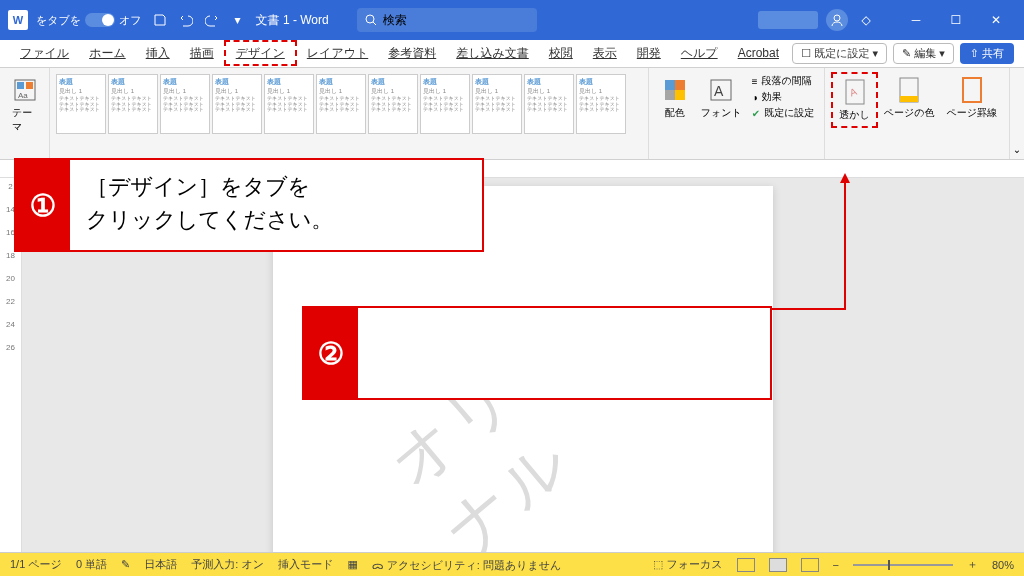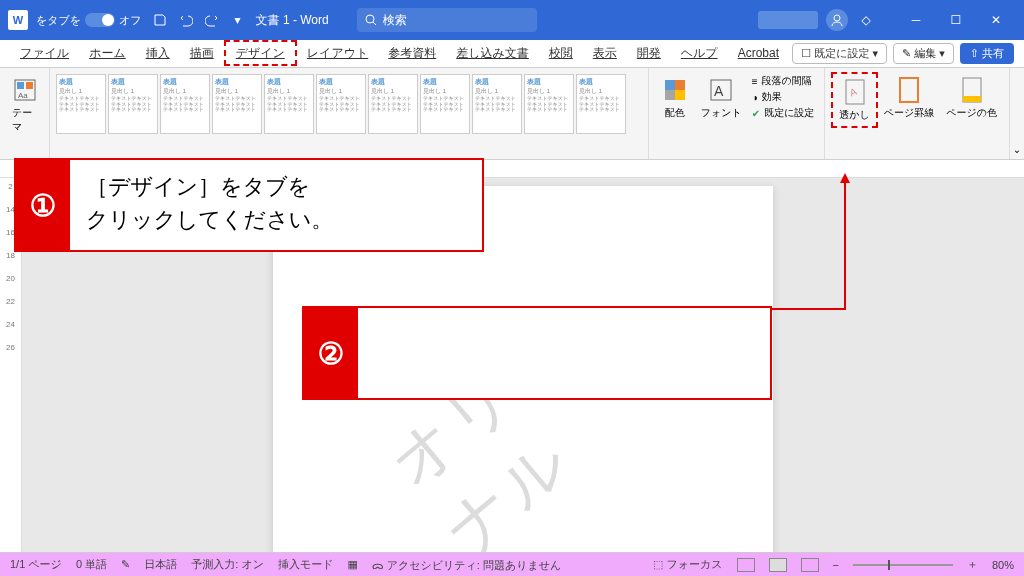--- a/index.html
+++ b/index.html
@@ -41,21 +41,21 @@
 .page-bg-group { display: flex; }
 
 .ruler { height: 18px; background: #fff; border-bottom: 1px solid #ddd; font-size: 8px; color: #777; display: flex; align-items: center; padding-left: 50px; gap: 11px; }
 
 .workspace { position: absolute; top: 178px; left: 0; right: 0; bottom: 24px; background: #e8e8e8; display: flex; }
 .vruler { width: 22px; background: #fff; border-right: 1px solid #ddd; font-size: 8px; color: #777; display: flex; flex-direction: column; align-items: center; padding-top: 4px; gap: 14px; }
 .canvas-area { flex: 1; display: flex; justify-content: center; padding-top: 8px; overflow: hidden; }
 .page { width: 500px; height: 600px; background: #fff; box-shadow: 0 2px 8px rgba(0,0,0,0.15); position: relative; }
 .wm { position: absolute; top: 40%; left: 50%; transform: translate(-50%, -50%) rotate(-40deg); font-size: 64px; color: #dcdcdc; font-family: "Yu Mincho", serif; letter-spacing: 4px; }
 
-.statusbar { position: absolute; bottom: 0; left: 0; right: 0; height: 24px; background: #f0abfc; border-top: 1px solid #ccc; display: flex; align-items: center; padding: 0 10px; font-size: 11px; color: #444; gap: 14px; }
+.statusbar { position: absolute; bottom: 0; left: 0; right: 0; height: 24px; background: #fde047; border-top: 1px solid #ccc; display: flex; align-items: center; padding: 0 10px; font-size: 11px; color: #444; gap: 14px; }
 .statusbar .spacer { flex: 1; }
 .zoom-slider { width: 100px; height: 2px; background: #999; position: relative; }
 .zoom-slider::after { content: ""; position: absolute; left: 35%; top: -4px; width: 2px; height: 10px; background: #555; }
 .view-btn { width: 18px; height: 14px; border: 1px solid #888; }
 
 .annotation { position: absolute; z-index: 100; border: 2px solid #e00000; display: flex; background: #fff; }
 .anno-num { background: #e00000; color: #fff; width: 54px; display: flex; align-items: center; justify-content: center; font-size: 30px; font-weight: bold; }
 .anno-num::before { content: ""; display: none; }
 .anno-text { padding: 10px 16px; font-size: 22px; font-family: "Yu Gothic", sans-serif; line-height: 1.5; }
 
@@ -95,21 +95,21 @@
         </svg>
       </div>
     <div class="qa-btn">▾</div>
   </div>
   <span class="doc-title">文書 1 - Word</span>
   <div class="search">
     <svg width="12" height="12" viewBox="0 0 12 12">
         <circle cx="5" cy="5" r="4" fill="none" stroke="#fff"></circle>
         <path d="M8 8l3 3" stroke="#fff"></path>
       </svg>
-    <span style="color:#ffffff">検索</span>
+    <span style="color:#000000">検索</span>
   </div>
   <div class="spacer"></div>
   <div class="user-badge"></div>
   <div class="avatar">
       <svg width="14" height="14" viewBox="0 0 14 14">
         <circle cx="7" cy="5" r="3" fill="none" stroke="#fff"></circle>
         <path d="M2 13c0-3 3-4 5-4s5 1 5 4" fill="none" stroke="#fff"></path>
       </svg>
     </div>
   <div class="qa-btn">◇</div>
@@ -245,33 +245,33 @@
             <svg width="24" height="28" viewBox="0 0 24 28">
               <rect x="3" y="2" width="18" height="24" fill="none" stroke="#888"></rect>
               <text x="7" y="17" font-size="10" fill="#d88" transform="rotate(-20 12 14)">A</text>
             </svg>
           </div>
         <span>透かし</span>
       </div>
       <div class="rb-btn">
         <div class="rb-btn-icon">
             <svg width="24" height="28" viewBox="0 0 24 28">
-              <rect x="3" y="2" width="18" height="24" fill="none" stroke="#ed7d31" stroke-width="2"></rect>
-            </svg>
-          </div>
-        <span>ページ罫線</span>
-      </div>
-      <div class="rb-btn">
-        <div class="rb-btn-icon">
-            <svg width="24" height="28" viewBox="0 0 24 28">
               <rect x="3" y="2" width="18" height="24" fill="none" stroke="#888"></rect>
               <rect x="3" y="20" width="18" height="6" fill="#ffc000"></rect>
             </svg>
           </div>
         <span>ページの色</span>
+      </div>
+      <div class="rb-btn">
+        <div class="rb-btn-icon">
+            <svg width="24" height="28" viewBox="0 0 24 28">
+              <rect x="3" y="2" width="18" height="24" fill="none" stroke="#ed7d31" stroke-width="2"></rect>
+            </svg>
+          </div>
+        <span>ページ罫線</span>
       </div>
     </div>
   </div>
   <div style="width:14px;display:flex;align-items:flex-end;justify-content:center;padding-bottom:4px;">⌄</div>
 </div>
 
 <div class="ruler" id="hruler">
     <span>2</span>
     <span>4</span>
     <span>6</span>

